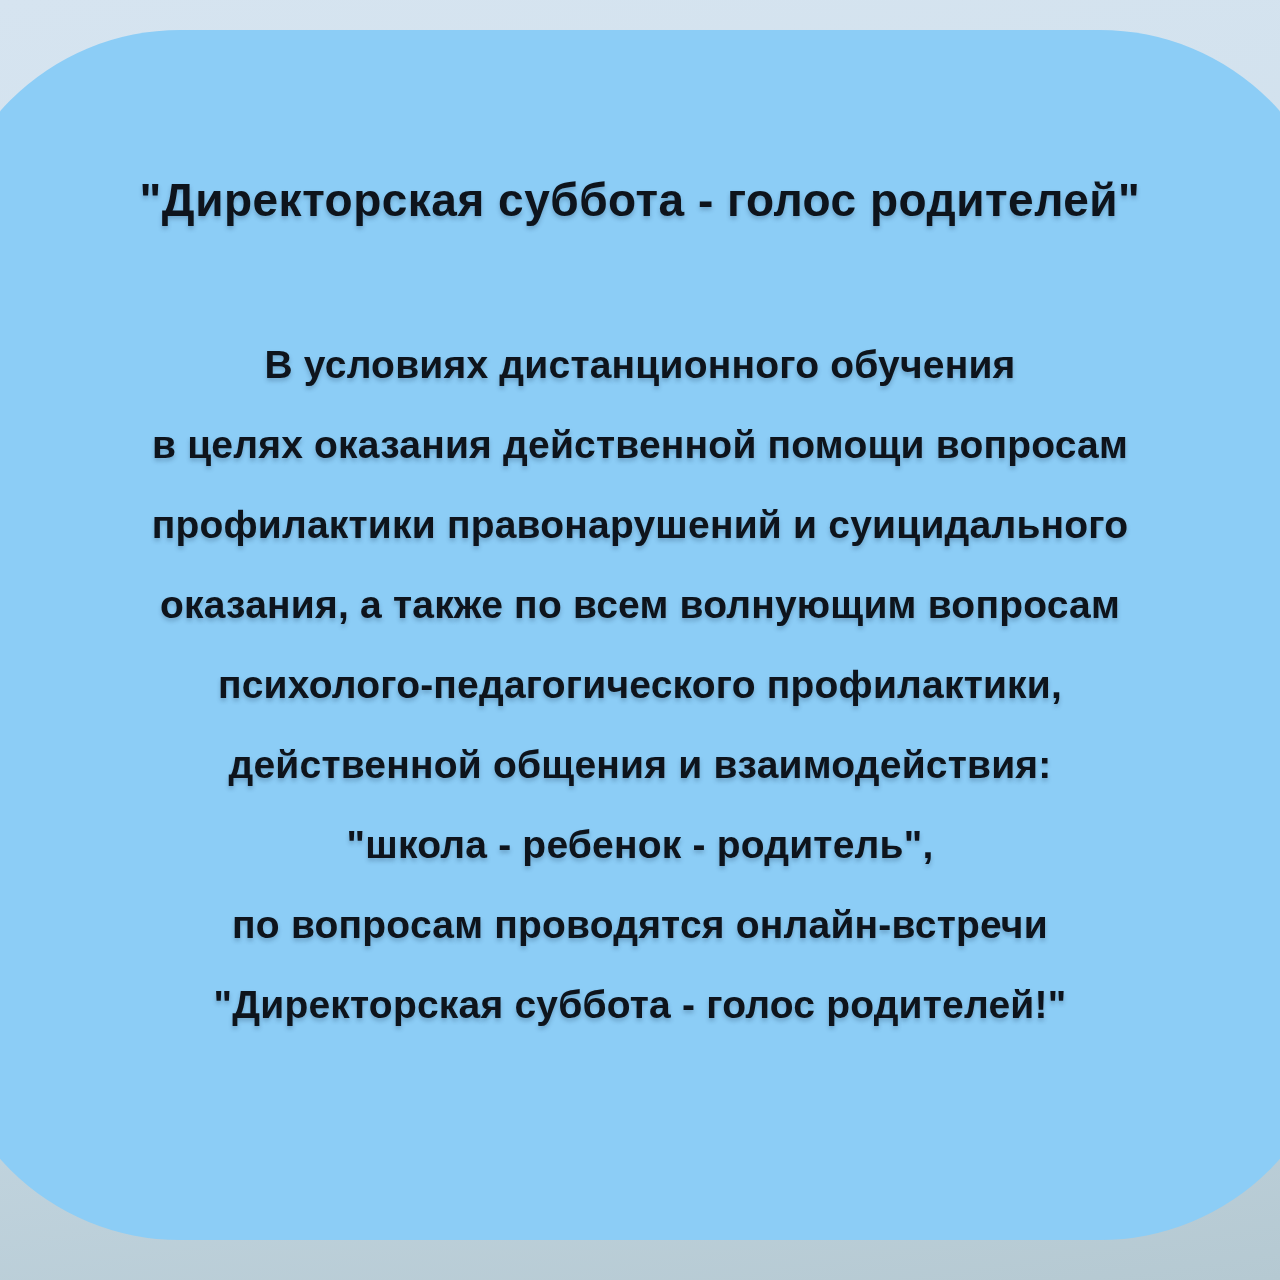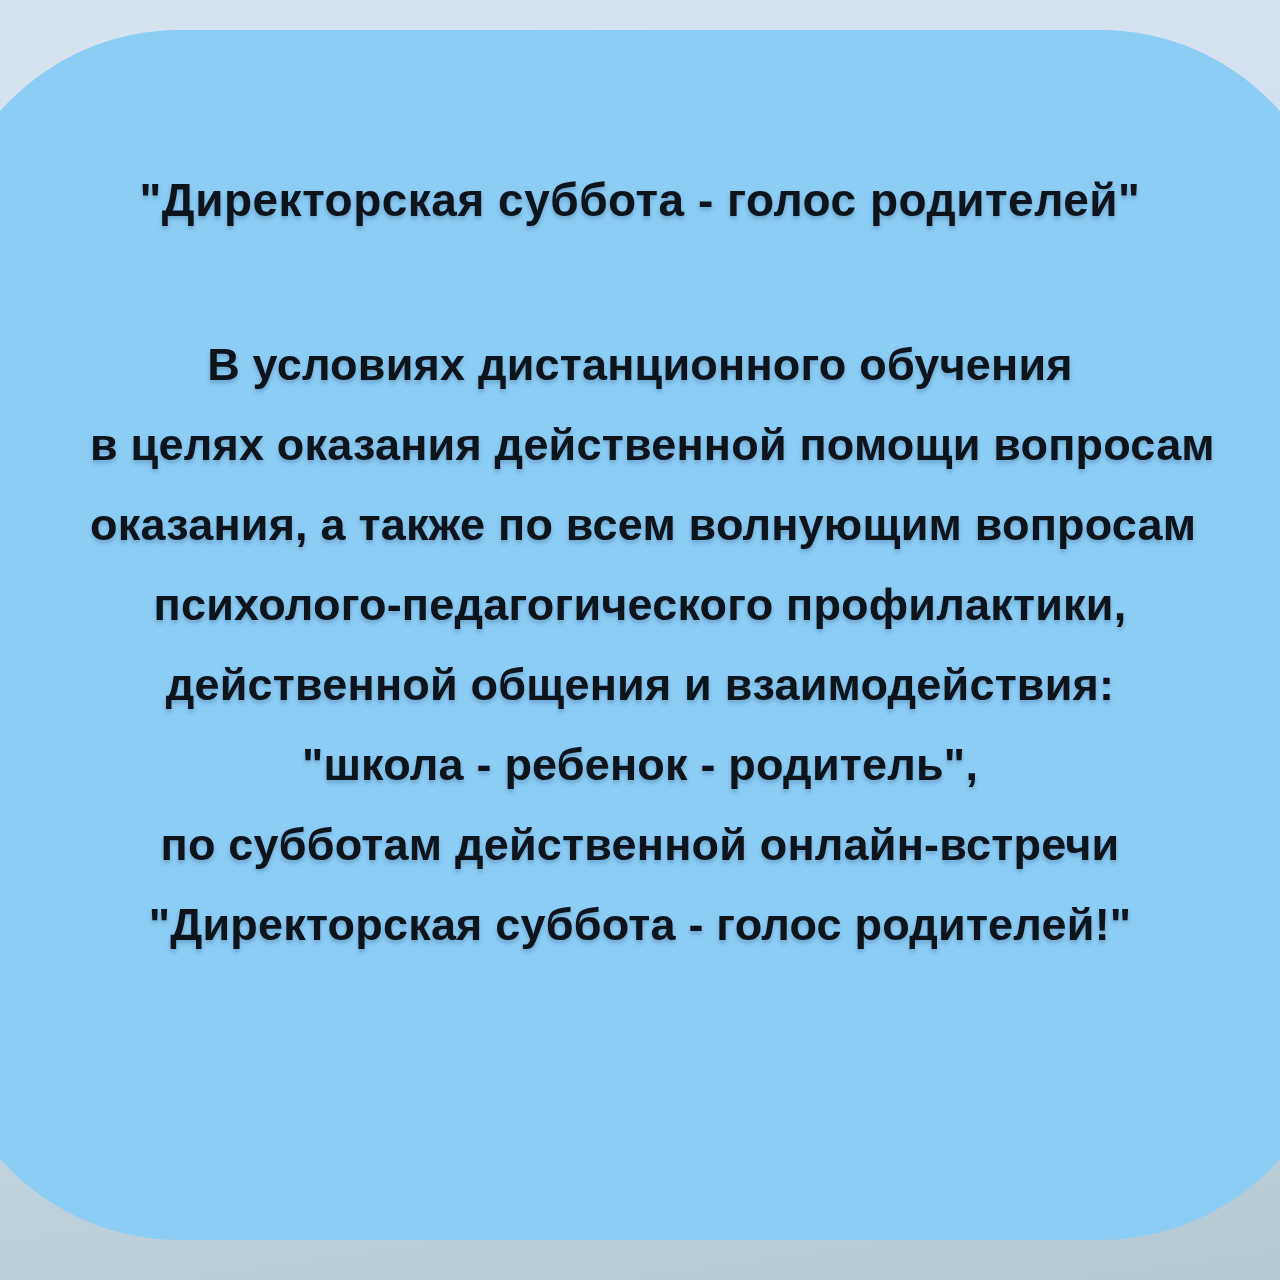--- a/index.html
+++ b/index.html
@@ -36,37 +36,38 @@
     line-height: 80px;
     color: var(--text-color);
     letter-spacing: 0.5px;
     text-shadow: 0 3px 4px rgba(30, 60, 95, 0.28);
   }
   .body-text {
     margin: 0;
   }
   .body-text p {
     margin: 0;
-    font-size: 45px;
+    font-size: 39px;
     font-weight: bold;
     line-height: 80px;
     color: var(--text-color);
     letter-spacing: 0.2px;
     white-space: nowrap;
     text-shadow: 0 3px 4px rgba(30, 60, 95, 0.28);
   }
 </style>
 </head>
 <body>
 
 <div class="card">
   <h1 class="title">"Директорская суббота - голос родителей"</h1>
   <div class="body-text">
     <p>В условиях дистанционного обучения</p>
     <p>в целях оказания действенной помощи вопросам</p>
+    <p>профилактики правонарушений и суицидального</p>
     <p>оказания, а также по всем волнующим вопросам</p>
     <p>психолого-педагогического профилактики,</p>
     <p>действенной общения и взаимодействия:</p>
     <p>"школа - ребенок - родитель",</p>
-    <p>по субботам действенной онлайн-встречи</p>
+    <p>по вопросам проводятся онлайн-встречи</p>
     <p>"Директорская суббота - голос родителей!"</p>
   </div>
 </div>
 
 </body></html>

